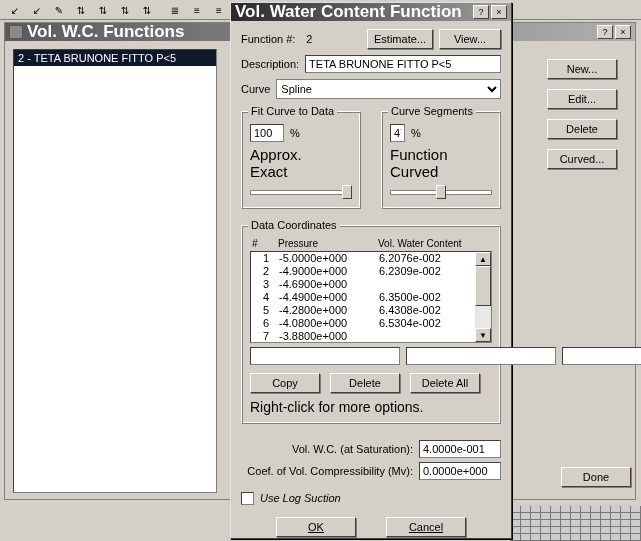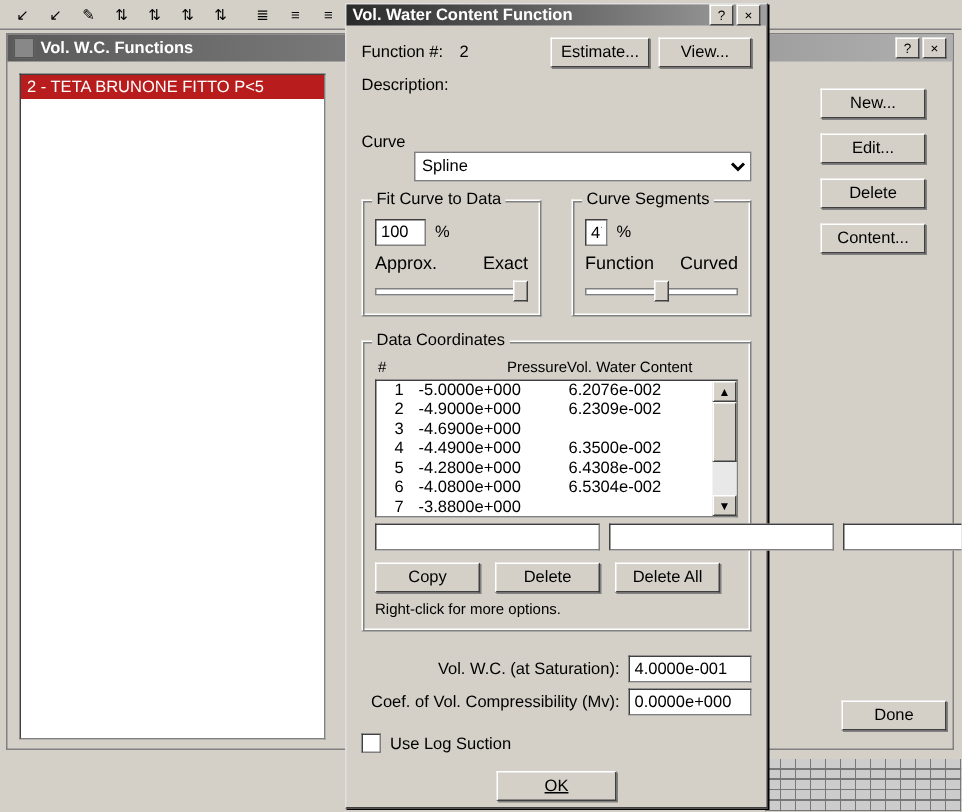--- a/index.html
+++ b/index.html
@@ -52,21 +52,21 @@
     padding: 0 4px;
   }
   .titlebar .ticon {
     width: 14px; height: 14px;
     background: #888;
     border: 1px solid #555;
   }
   .titlebar .t-title {
     flex: 1;
     font-weight: bold;
-    font-size: 11px;
+    font-size: 17px;
   }
   .title-btns { display: flex; gap: 2px; }
   .title-btn {
     width: 16px; height: 14px;
     background: #D4D0C8;
     border: 1px solid #fff;
     border-right-color: #404040; border-bottom-color: #404040;
     font-size: 9px;
     display: flex; align-items: center; justify-content: center;
     color: #000;
@@ -81,21 +81,21 @@
     background: #fff;
     border: 1px solid #808080;
     border-top-color: #404040;
     border-left-color: #404040;
   }
   .list-item {
     padding: 2px 4px;
     color: #000;
   }
   .list-item.selected {
-    background: #b91c1c;
+    background: #0f172a;
     color: #fff;
   }
 
   
   .right-btns {
     position: absolute;
     right: 18px;
     top: 36px;
     display: flex;
     flex-direction: column;
@@ -145,41 +145,40 @@
     border: 1px solid #808080;
     border-top-color: #404040; border-left-color: #404040;
     padding: 2px 3px;
     height: 18px;
   }
   select {
     font: inherit;
     background: #fff;
     border: 1px solid #808080;
     height: 20px;
-    margin-top: 32px;
   }
 
   
   .groupbox {
     border: 1px solid #808080;
     border-top-color: #fff; border-left-color: #fff;
     box-shadow: inset 1px 1px 0 #808080, inset -1px -1px 0 #fff;
     position: relative;
     padding: 12px 8px 8px 8px;
     margin-top: 6px;
   }
   .groupbox > .legend {
     position: absolute;
     top: -7px; left: 6px;
     background: #D4D0C8;
     padding: 0 3px;
   }
   .two-groups { display: flex; gap: 20px; }
   .two-groups .groupbox { flex: 1; }
-  .labels-between { display: flex; justify-content: space-between; font-size: 12px; margin-top: 4px; }
+  .labels-between { display: flex; justify-content: space-between; font-size: 15px; margin-top: 4px; flex-direction: column; }
   .slider {
     height: 18px;
     position: relative;
     margin-top: 2px;
   }
   .slider::before {
     content: "";
     position: absolute;
     left: 0; right: 0; top: 8px;
     height: 3px;
@@ -240,25 +239,25 @@
   .sb-track { flex: 1; position: relative; }
   .sb-thumb { position: absolute; top: 0; left: 0; right: 0; height: 40px;
     background: #D4D0C8;
     border: 1px solid #fff;
     border-right-color: #404040; border-bottom-color: #404040; }
 
   .triple-fields { display: flex; gap: 6px; margin-top: 4px; }
   .triple-fields input { flex: 1; }
 
   .coord-btns { display: flex; gap: 10px; margin-top: 8px; }
-  .right-click { font-size: 10px; margin-top: 6px; }
+  .right-click { font-size: 14px; margin-top: 6px; }
 
   .bottom-fields .row { justify-content: flex-end; margin-top: 4px; }
   .bottom-fields input { width: 82px; text-align: left; }
-  .checkbox-row { display: flex; align-items: flex-end; gap: 6px; margin-top: 6px; }
+  .checkbox-row { display: flex; align-items: flex-start; gap: 6px; margin-top: 6px; font-style: italic; }
   .chk {
     width: 13px; height: 13px; background: #fff;
     border: 1px solid #808080;
     border-top-color: #404040; border-left-color: #404040;
   }
 
   .dialog-footer {
     display: flex; gap: 30px;
     padding: 6px 20px 8px 20px;
     justify-content: center;
@@ -302,21 +301,21 @@
   <div class="parent-body">
     <div class="list-box">
       <div class="list-item selected">2 - TETA BRUNONE FITTO P&lt;5</div>
     </div>
   </div>
 
   <div class="right-btns">
     <button class="btn">New...</button>
     <button class="btn">Edit...</button>
     <button class="btn">Delete</button>
-    <button class="btn">Content...</button>
+    <button class="btn">Curved...</button>
   </div>
   <button class="btn done-btn">Done</button>
 </div>
 
 <div class="bottom-pattern"></div>
 
 <div class="dialog">
   <div class="titlebar">
     <span class="t-title">Vol. Water Content Function</span>
     <div class="title-btns">
@@ -329,20 +328,21 @@
     <div class="row">
       <label>Function #:</label>
       <span style="width:16px;text-align:center">2</span>
       <span style="flex:1"></span>
       <button class="btn" style="min-width:62px">Estimate...</button>
       <button class="btn" style="min-width:62px">View...</button>
     </div>
 
     <div class="row">
       <label>Description:</label>
+      <input type="text" style="flex: 1 1 0%;" value="TETA BRUNONE FITTO P&lt;5">
     </div>
 
     <div class="row">
       <label>Curve</label>
       <select style="flex:1">
         <option>Spline</option>
       </select>
     </div>
 
     <div class="two-groups">
@@ -373,21 +373,21 @@
         <div class="slider">
           <div class="slider-thumb" style="left:45%"></div>
         </div>
       </div>
     </div>
 
     <div class="groupbox" style="margin-top:10px">
       <span class="legend">Data Coordinates</span>
       <div class="data-head">
         <span>#</span>
-        <span style="text-align:right">Pressure</span>
+        <span style="text-align:left">Pressure</span>
         <span>Vol. Water Content</span>
         <span></span>
       </div>
       <div class="data-listwrap">
         <div class="data-list" id="data-rows">
             <div class="data-row">
               <span>1</span>
               <span>-5.0000e+000</span>
               <span>6.2076e-002</span>
             </div>
@@ -453,14 +453,15 @@
     </div>
 
     <div class="checkbox-row">
       <span class="chk"></span>
       <label>Use Log Suction</label>
     </div>
 
   </div>
   <div class="dialog-footer">
     <button class="btn">OK</button>
+    <button class="btn">Cancel</button>
   </div>
 </div>
 
 </body></html>

